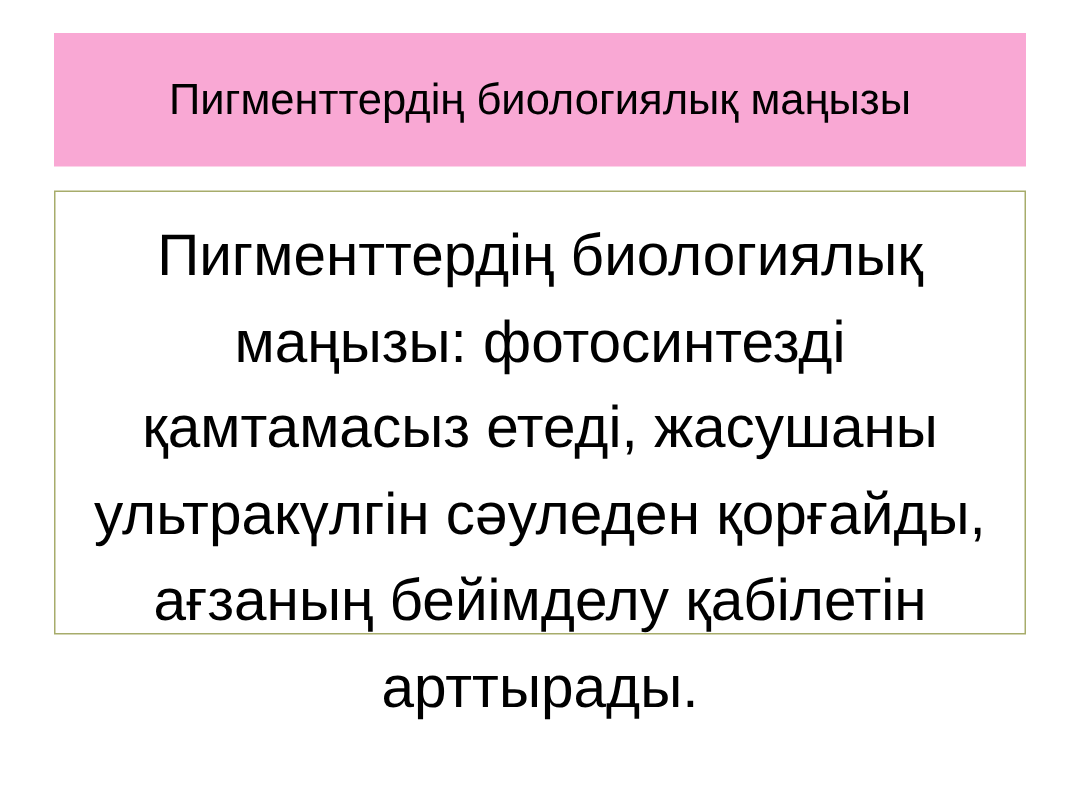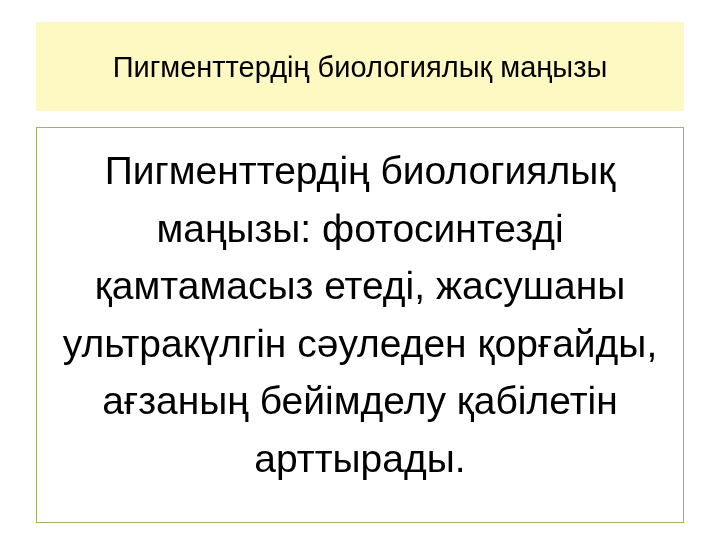--- a/index.html
+++ b/index.html
@@ -23,21 +23,21 @@
     box-sizing: border-box;
   }
 
   
   .title-banner {
     position: absolute;
     left: 36px;
     top: 22px;
     width: 648px;
     height: 89px;
-    background: #fef9c3;
+    background: #f9a8d4;
     display: flex;
     align-items: center;
     justify-content: center;
     box-sizing: border-box;
     padding: 0 5px;
   }
 
   .title-text {
     display: block;
     width: 100%;
@@ -49,21 +49,21 @@
     letter-spacing: 0px;
     white-space: pre-line;
   }
 
   
   .content-box {
     position: absolute;
     left: 36px;
     top: 127px;
     width: 648px;
-    height: 396px;
+    height: 296px;
     background: #FFFFFF;
     border: 1px solid #A7AC6B;
     box-sizing: border-box;
     display: flex;
     align-items: flex-start;
     justify-content: center;
     padding: 14px 10px 10px 10px;
   }
 
   .body-text {

